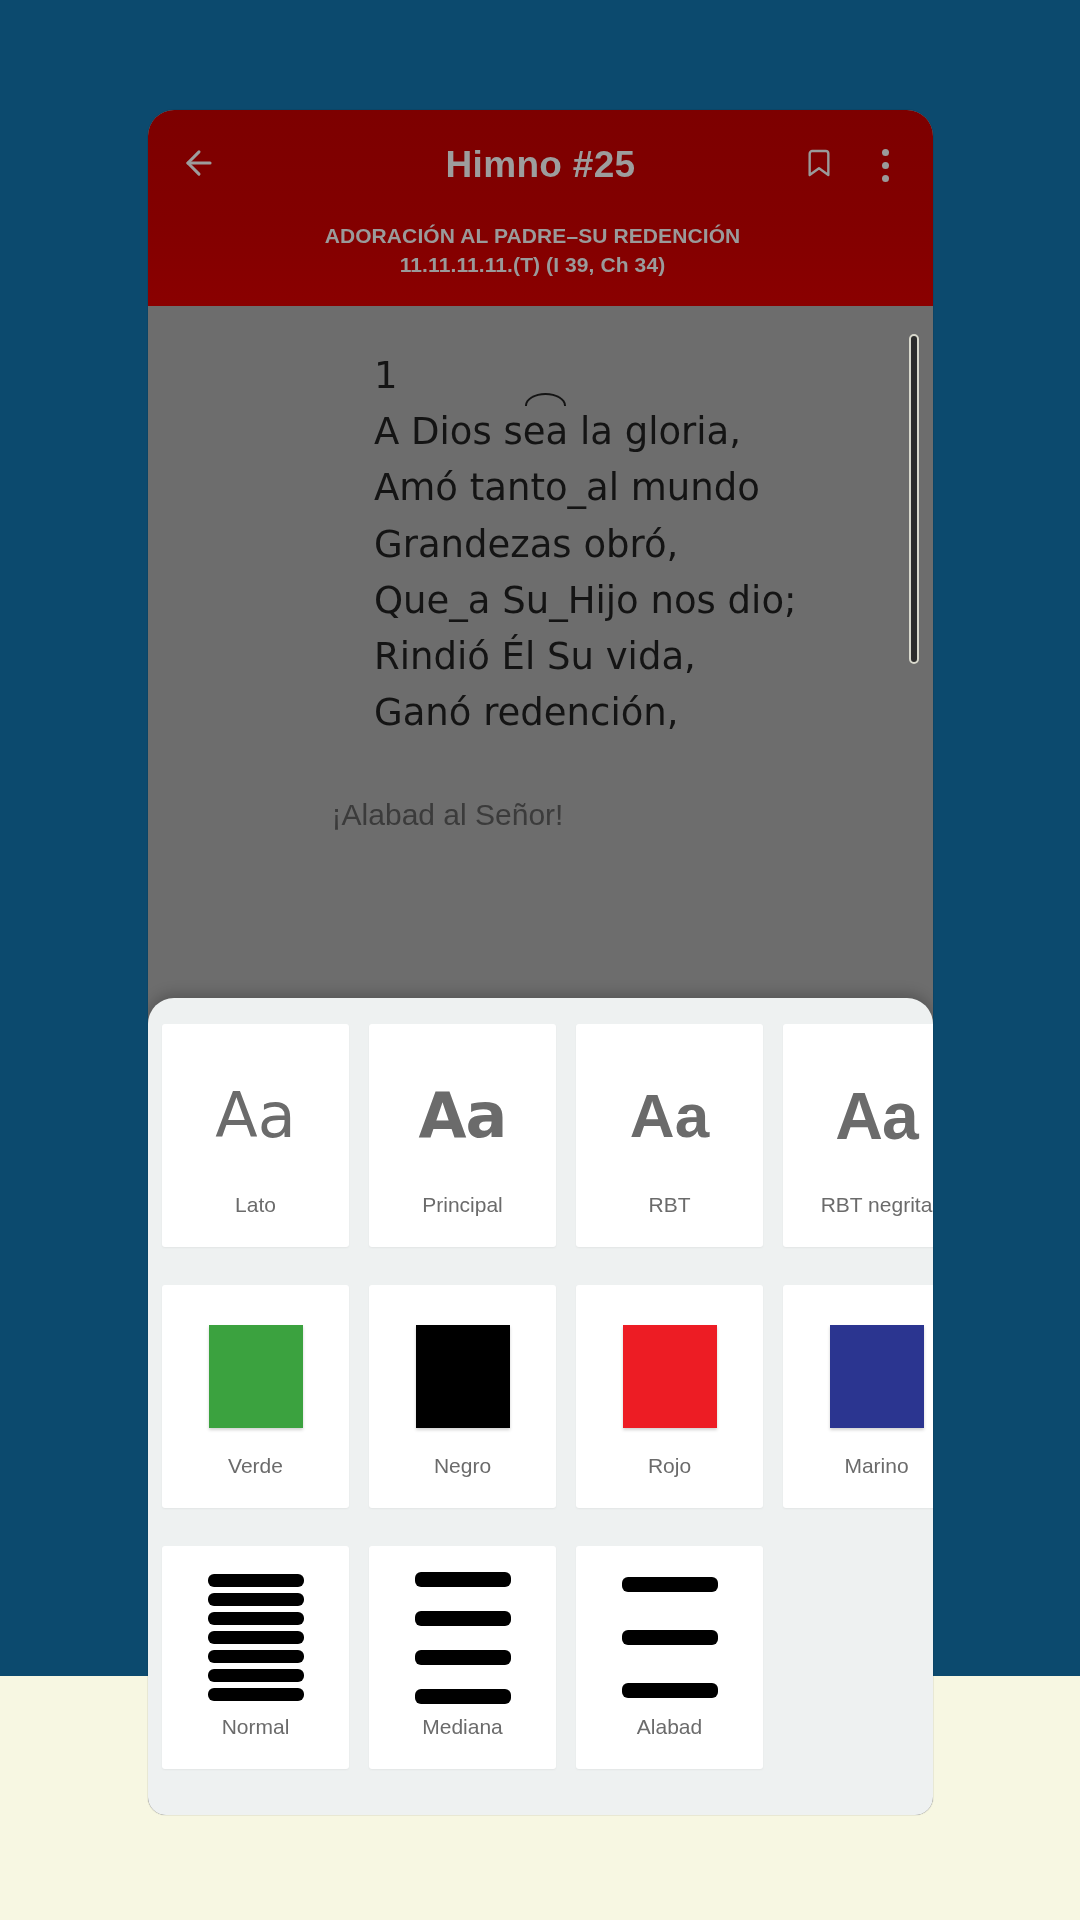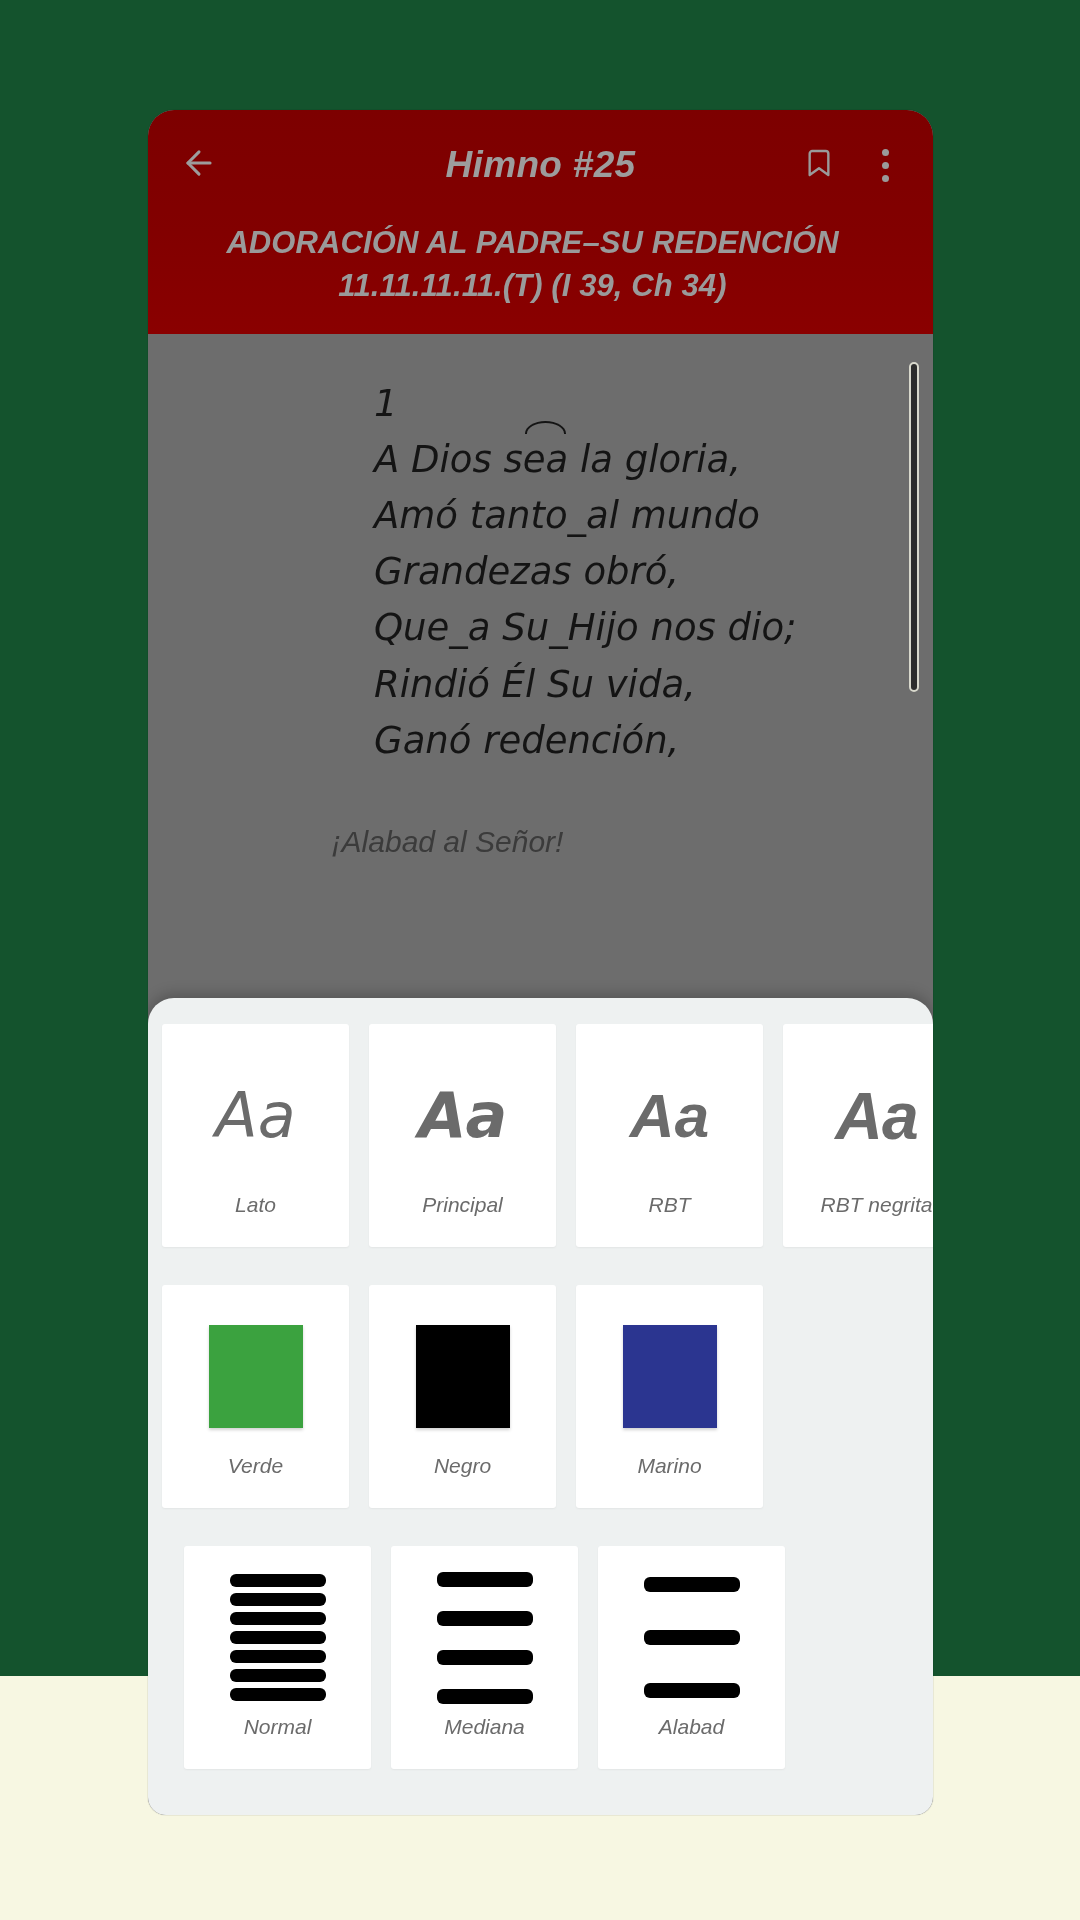--- a/index.html
+++ b/index.html
@@ -8,22 +8,21 @@
     height: 1920px;
     background: #f7f7e2;
     font-family: "Liberation Sans", sans-serif;
     overflow: hidden;
   }
 
   .screen {
     position: relative;
     width: 1080px;
     height: 1676px;
-    background: #14532d;
-    font-style: italic;
+    background: #0c4a6e;
   }
 
   
   .phone {
     position: absolute;
     left: 148px;
     top: 110px;
     width: 785px;
     height: 1705px;
     border-radius: 26px 26px 18px 18px;
@@ -77,21 +76,21 @@
   }
   .icon-btn svg { width: 32px; height: 32px; }
   .dots { display: flex; flex-direction: column; gap: 6px; align-items: center; }
   .dots i { width: 7px; height: 7px; border-radius: 50%; background: #9a9a9a; display: block; }
 
   .appbar-sub {
     padding: 20px 40px 26px 24px;
     text-align: center;
     color: #9a9a9a;
     font-weight: 700;
-    font-size: 31px;
+    font-size: 21px;
     line-height: 1.38;
     letter-spacing: 0.1px;
   }
   .appbar-sub .l2 { display: block; }
 
   
   .body {
     position: relative;
     background: #6d6d6d;
     height: 1320px;
@@ -149,21 +148,21 @@
     padding: 26px 0 34px 0;
     box-shadow: 0 -4px 14px rgba(0,0,0,0.22);
     overflow: hidden;
   }
   .row {
     display: flex;
     gap: 20px;
     padding: 0 0 12px 14px;
     margin-bottom: 26px;
   }
-  .row:last-child { margin-bottom: 0; margin-left: 22px; }
+  .row:last-child { margin-bottom: 0; }
   .card {
     flex: 0 0 187px;
     height: 223px;
     background: #ffffff;
     border-radius: 3px;
     display: flex;
     flex-direction: column;
     align-items: center;
     justify-content: center;
     box-shadow: 0 1px 2px rgba(0,0,0,0.05);
@@ -306,20 +305,26 @@
           <div class="card-label">Verde</div>
         </div>
 
         <div class="card">
           <div class="card-preview">
             <span class="swatch" style="background: rgb(0, 0, 0);"></span>
           </div>
           <div class="card-label">Negro</div>
         </div>
 
+        <div class="card">
+          <div class="card-preview">
+            <span class="swatch" style="background: rgb(237, 28, 36);"></span>
+          </div>
+          <div class="card-label">Rojo</div>
+        </div>
 
         <div class="card">
           <div class="card-preview">
             <span class="swatch" style="background: rgb(43, 53, 144);"></span>
           </div>
           <div class="card-label">Marino</div>
         </div>
       </div>
 
       <div class="row">

